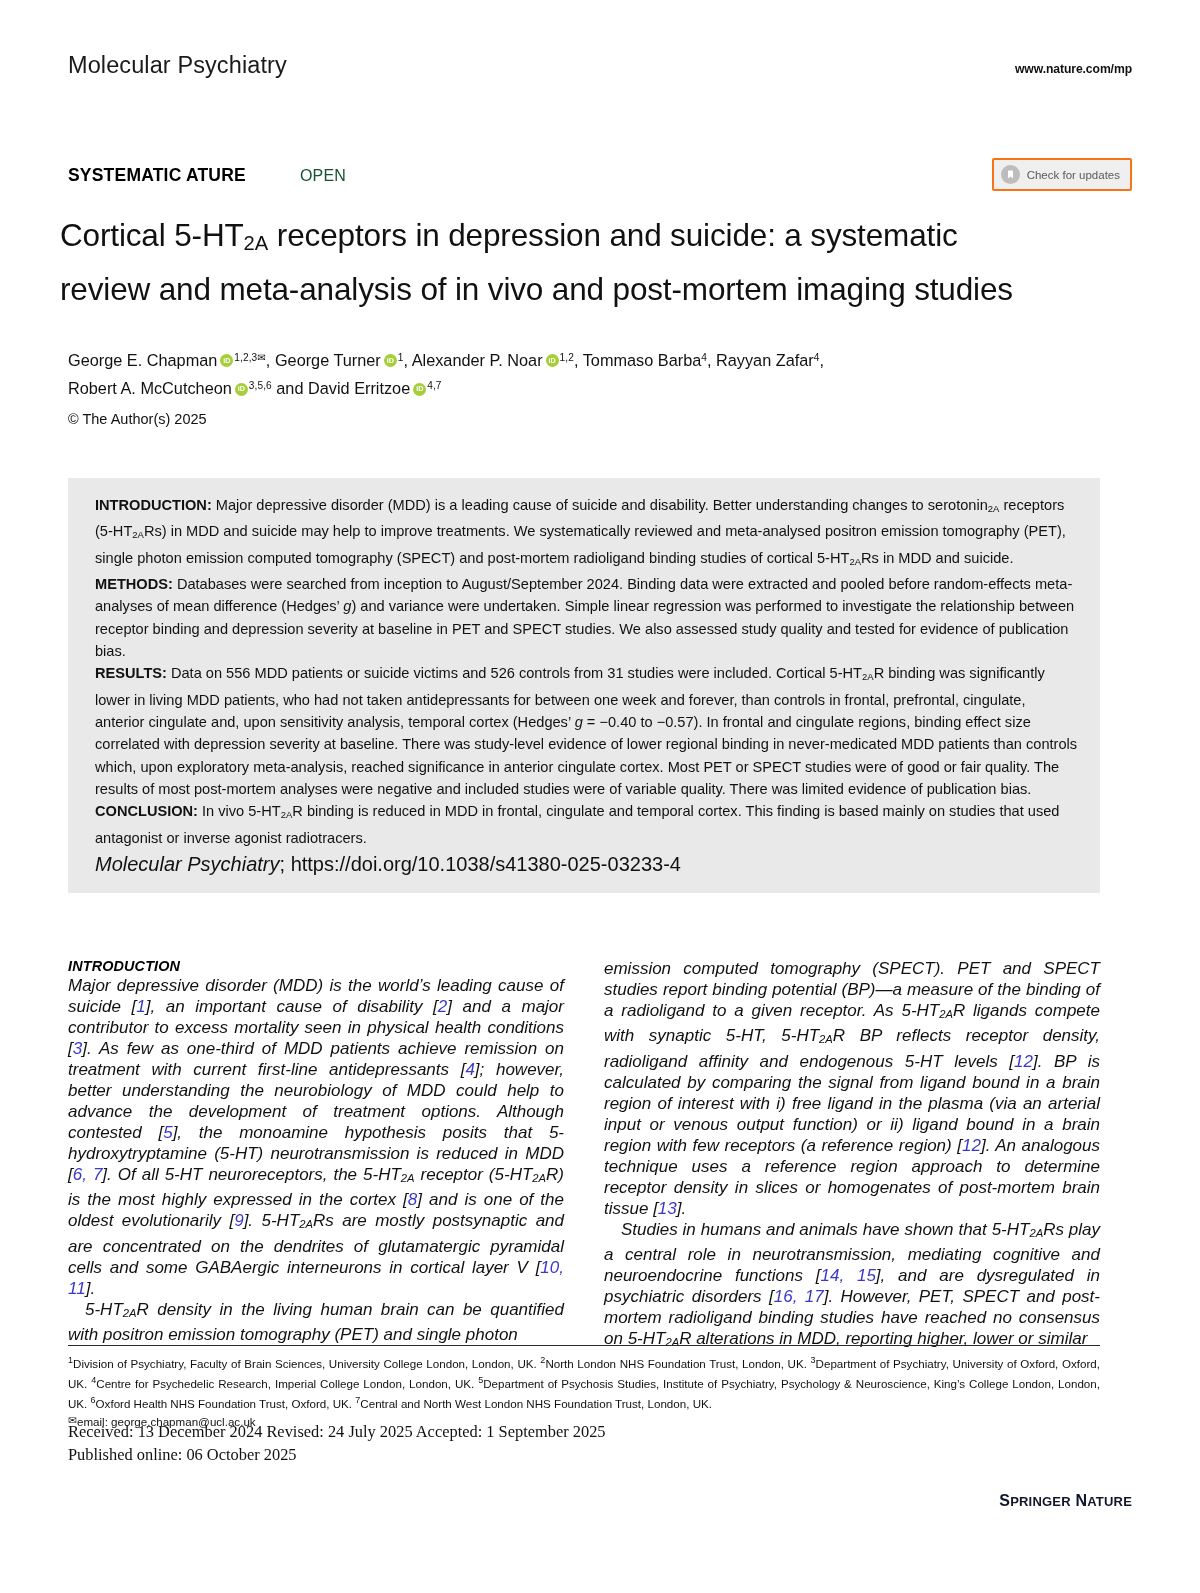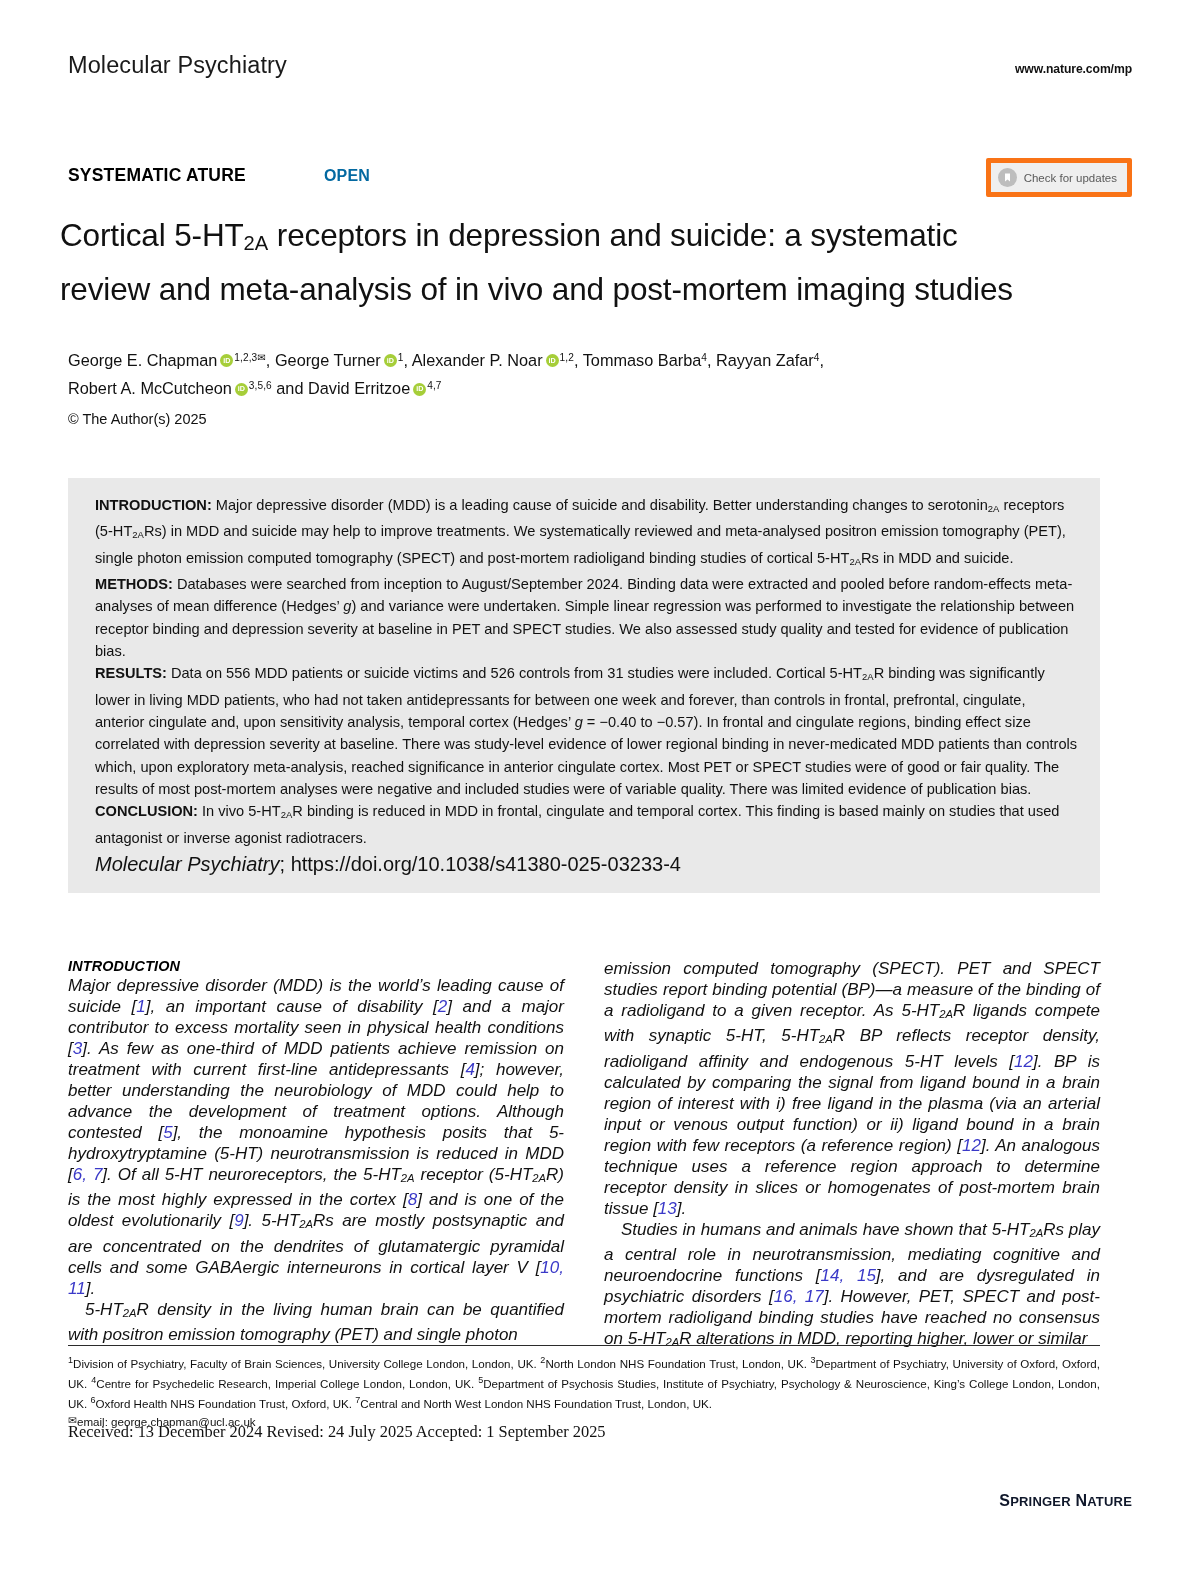--- a/index.html
+++ b/index.html
@@ -46,35 +46,34 @@
     gap: 54px;
   }
   .article-type {
     font-size: 17.5px;
     font-weight: bold;
     letter-spacing: .2px;
     color: #000;
   }
   .open-label {
     font-size: 16px;
-    font-weight: bold;
-    color: #0369a1;
+    font-weight: normal;
+    color: #14532d;
     letter-spacing: .2px;
-    margin-left: 24px;
   }
 
   
   .cfu-badge {
     position: absolute;
     right: 68px; top: 158px;
     display: flex;
     align-items: center;
     gap: 7px;
     background: #efefef;
-    border: 5px solid #f97316;
+    border: 2px solid #f97316;
     border-radius: 2px;
     padding: 5px 10px 5px 7px;
   }
   .cfu-icon {
     width: 19px; height: 19px;
     border-radius: 50%;
     background: #bdbdbd;
     display: flex; align-items: center; justify-content: center;
   }
   .cfu-icon svg { display: block; }
@@ -279,17 +278,18 @@
       <p class="indent"><span>Studies in humans and animals have shown that 5-HT</span><sub>2A</sub><span>Rs play a central role in neurotransmission, mediating cognitive and neuroendocrine functions [</span><span class="ref">14, 15</span><span>], and are dysregulated in psychiatric disorders [</span><span class="ref">16, 17</span><span>]. However, PET, SPECT and post-mortem radioligand binding studies have reached no consensus on 5-HT</span><sub>2A</sub><span>R alterations in MDD, reporting higher, lower or similar</span></p>
     </div>
   </div>
 
   <div class="rule"></div>
 
   <div class="affil"><sup>1</sup><span>Division of Psychiatry, Faculty of Brain Sciences, University College London, London, UK. </span><sup>2</sup><span>North London NHS Foundation Trust, London, UK. </span><sup>3</sup><span>Department of Psychiatry, University of Oxford, Oxford, UK. </span><sup>4</sup><span>Centre for Psychedelic Research, Imperial College London, London, UK. </span><sup>5</sup><span>Department of Psychosis Studies, Institute of Psychiatry, Psychology &amp; Neuroscience, King’s College London, London, UK. </span><sup>6</sup><span>Oxford Health NHS Foundation Trust, Oxford, UK. </span><sup>7</sup><span>Central and North West London NHS Foundation Trust, London, UK. </span><br><span class="env">✉</span><span>email: </span><span>george.chapman@ucl.ac.uk</span></div>
 
   <div class="dates">
     <div>Received: 13 December 2024 Revised: 24 July 2025 Accepted: 1 September 2025</div>
+    <div>Published online: 06 October 2025</div>
   </div>
 
   <div class="springer"><span>S</span><span class="sc">PRINGER</span> <span>N</span><span class="sc">ATURE</span></div>
 
 </div>
 
 </body></html>

